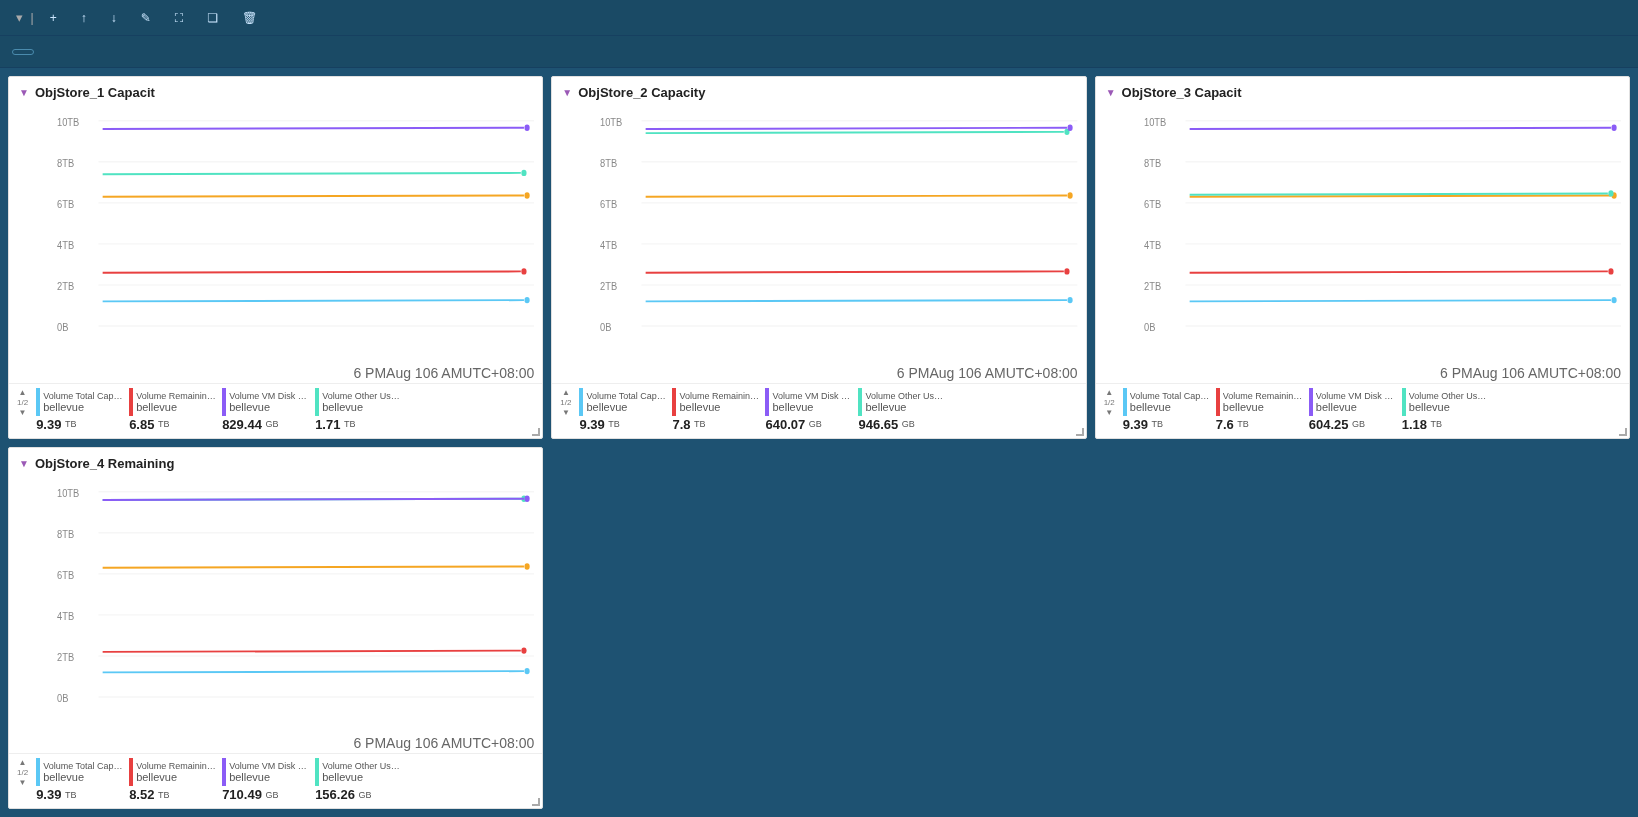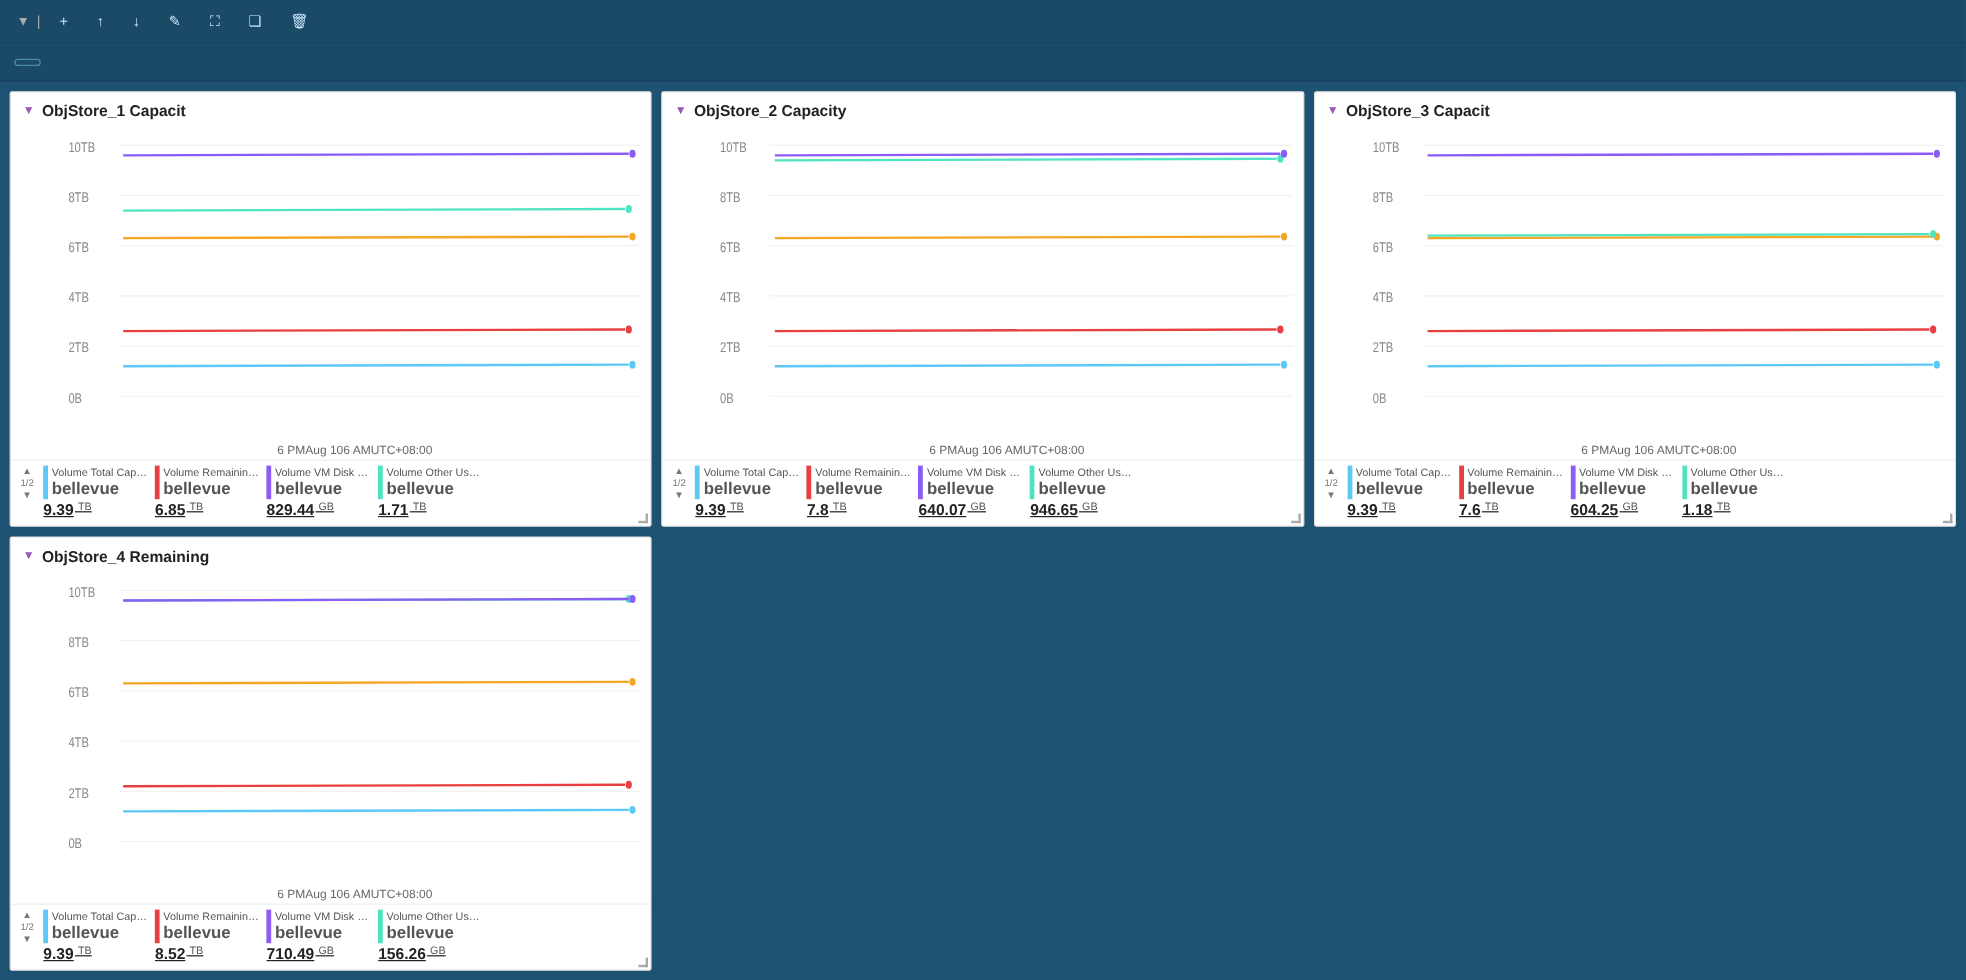--- a/index.html
+++ b/index.html
@@ -99,23 +99,23 @@
       color: #222;
     }
     .chart-area {
       flex: 1;
       position: relative;
       padding: 4px 8px 0 48px;
       min-height: 0;
     }
     .chart-bottom-labels {
       display: flex;
-      justify-content: center;
+      justify-content: flex-end;
       padding: 0 8px 2px 48px;
-      font-size: 10px;
+      font-size: 14px;
       color: #666;
     }
     .legend-area {
       padding: 4px 8px 6px 8px;
       display: flex;
       gap: 8px;
       align-items: flex-start;
       border-top: 1px solid #eee;
       flex-shrink: 0;
     }
@@ -160,32 +160,30 @@
     }
     .legend-label {
       font-size: 9px;
       color: #555;
       white-space: nowrap;
       overflow: hidden;
       text-overflow: ellipsis;
       max-width: 80px;
     }
     .legend-sublabel {
-      font-size: 14px;
+      font-size: 11px;
       color: #555;
-      font-weight: bold;
     }
     .legend-value {
       font-size: 13px;
       font-weight: 600;
       color: #222;
       display: flex;
-      align-items: flex-start;
+      align-items: center;
       gap: 1px;
-      text-decoration: underline;
     }
     .legend-unit {
       font-size: 9px;
       font-weight: normal;
       color: #555;
     }
     .resize-handle {
       position: absolute;
       bottom: 2px;
       right: 2px;

